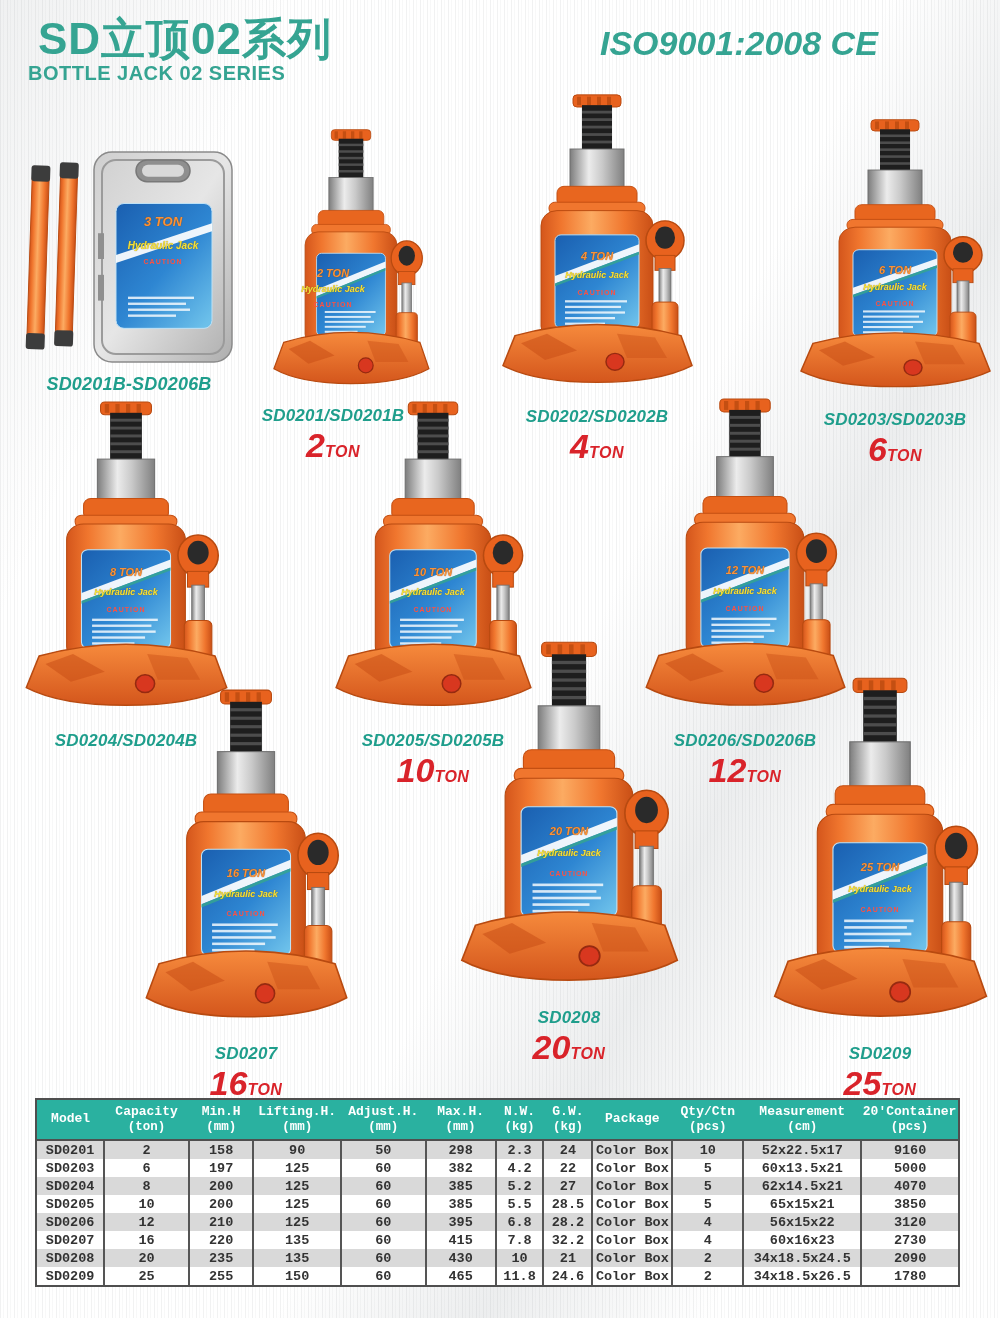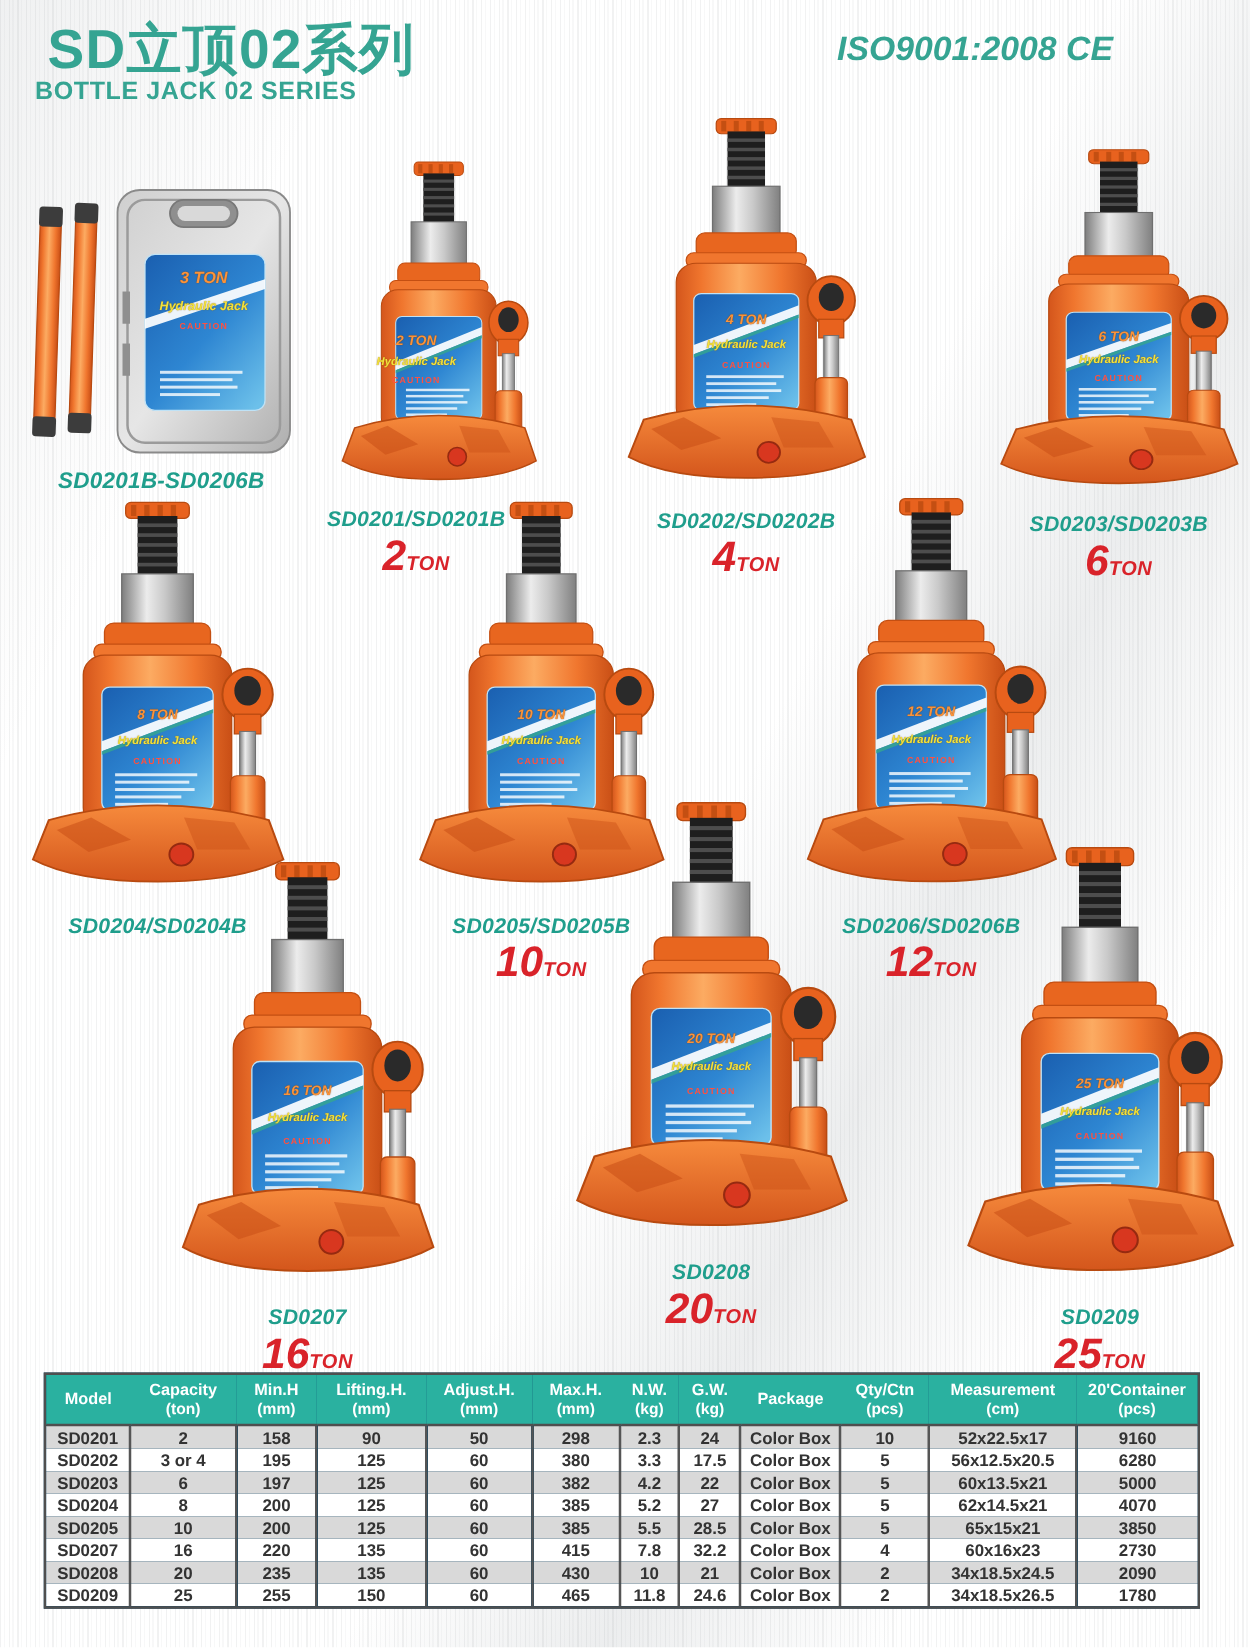--- a/index.html
+++ b/index.html
@@ -36,22 +36,22 @@
     left:38px; top:10px; width:560px;
     font-size:44px; font-weight:bold; letter-spacing:1px;
     color:#35a492;
   }
   .title-en {
     left:28px; top:62px; width:560px;
     font-size:20px; font-weight:bold; letter-spacing:.5px;
     color:#35a492;
   }
   .cert {
-    left:600px; top:24px; width:360px; text-align:center;
-    font-size:27px; font-weight:bold; font-style:italic;
+    left:600px; top:24px; width:360px; 
+    font-size:34px; font-weight:bold; font-style:italic;
     color:#35a492;
   }
 
   
   .product { position:absolute; text-align:center; }
   .art { position:relative; width:100%; }
   .art svg.jack-svg { display:block; width:100%; height:100%; }
   .model-name {
     margin-top:6px;
     font-size:17px; font-weight:bold; font-style:italic;
@@ -87,21 +87,22 @@
   .acc-stk { position:absolute; left:88px; width:110px; text-align:center; pointer-events:none; }
   .acc-ton { top:66px; font-size:13px; font-weight:bold; font-style:italic; color:#f9933c; text-shadow:0 0 1px #7a3c00; }
   .acc-brand { top:92px; font-size:10px; font-weight:bold; font-style:italic; color:#f2e23c; text-shadow:0 0 1px #8a5a00; }
   .acc-caution { top:110px; font-size:7px; font-weight:bold; color:#ff5040; letter-spacing:1px; }
   .p-acc .model-name { margin-top:8px; font-size:18px; }
 
   
   .spec-table-wrap {
     left:35px; top:1098px; width:925px;
     border:2px solid #4f4f4f;
-    background:#0c4a6e;
+    background:#c2410c;
+    font-family:Liberation Mono, monospace;
   }
   table.spec { width:100%; border-collapse:collapse; table-layout:fixed; }
   .spec thead th {
     background:#2ab1a0; color:#fff;
     font-size:13px; font-weight:bold; line-height:1.15;
     padding:5px 1px; vertical-align:middle;
     border-bottom:2px solid #4f4f4f;
   }
   .spec thead th .l2 { display:block; font-size:12.5px; }
   .spec tbody td {
@@ -402,34 +403,20 @@
           <td>50</td>
           <td>298</td>
           <td>2.3</td>
           <td>24</td>
           <td>Color Box</td>
           <td>10</td>
           <td>52x22.5x17</td>
           <td>9160</td>
         </tr>
         <tr>
-          <td>SD0202</td>
-          <td>3 or 4</td>
-          <td>195</td>
-          <td>125</td>
-          <td>60</td>
-          <td>380</td>
-          <td>3.3</td>
-          <td>17.5</td>
-          <td>Color Box</td>
-          <td>5</td>
-          <td>56x12.5x20.5</td>
-          <td>6280</td>
-        </tr>
-        <tr>
           <td>SD0203</td>
           <td>6</td>
           <td>197</td>
           <td>125</td>
           <td>60</td>
           <td>382</td>
           <td>4.2</td>
           <td>22</td>
           <td>Color Box</td>
           <td>5</td>
@@ -458,20 +445,34 @@
           <td>60</td>
           <td>385</td>
           <td>5.5</td>
           <td>28.5</td>
           <td>Color Box</td>
           <td>5</td>
           <td>65x15x21</td>
           <td>3850</td>
         </tr>
         <tr>
+          <td>SD0206</td>
+          <td>12</td>
+          <td>210</td>
+          <td>125</td>
+          <td>60</td>
+          <td>395</td>
+          <td>6.8</td>
+          <td>28.2</td>
+          <td>Color Box</td>
+          <td>4</td>
+          <td>56x15x22</td>
+          <td>3120</td>
+        </tr>
+        <tr>
           <td>SD0207</td>
           <td>16</td>
           <td>220</td>
           <td>135</td>
           <td>60</td>
           <td>415</td>
           <td>7.8</td>
           <td>32.2</td>
           <td>Color Box</td>
           <td>4</td>

